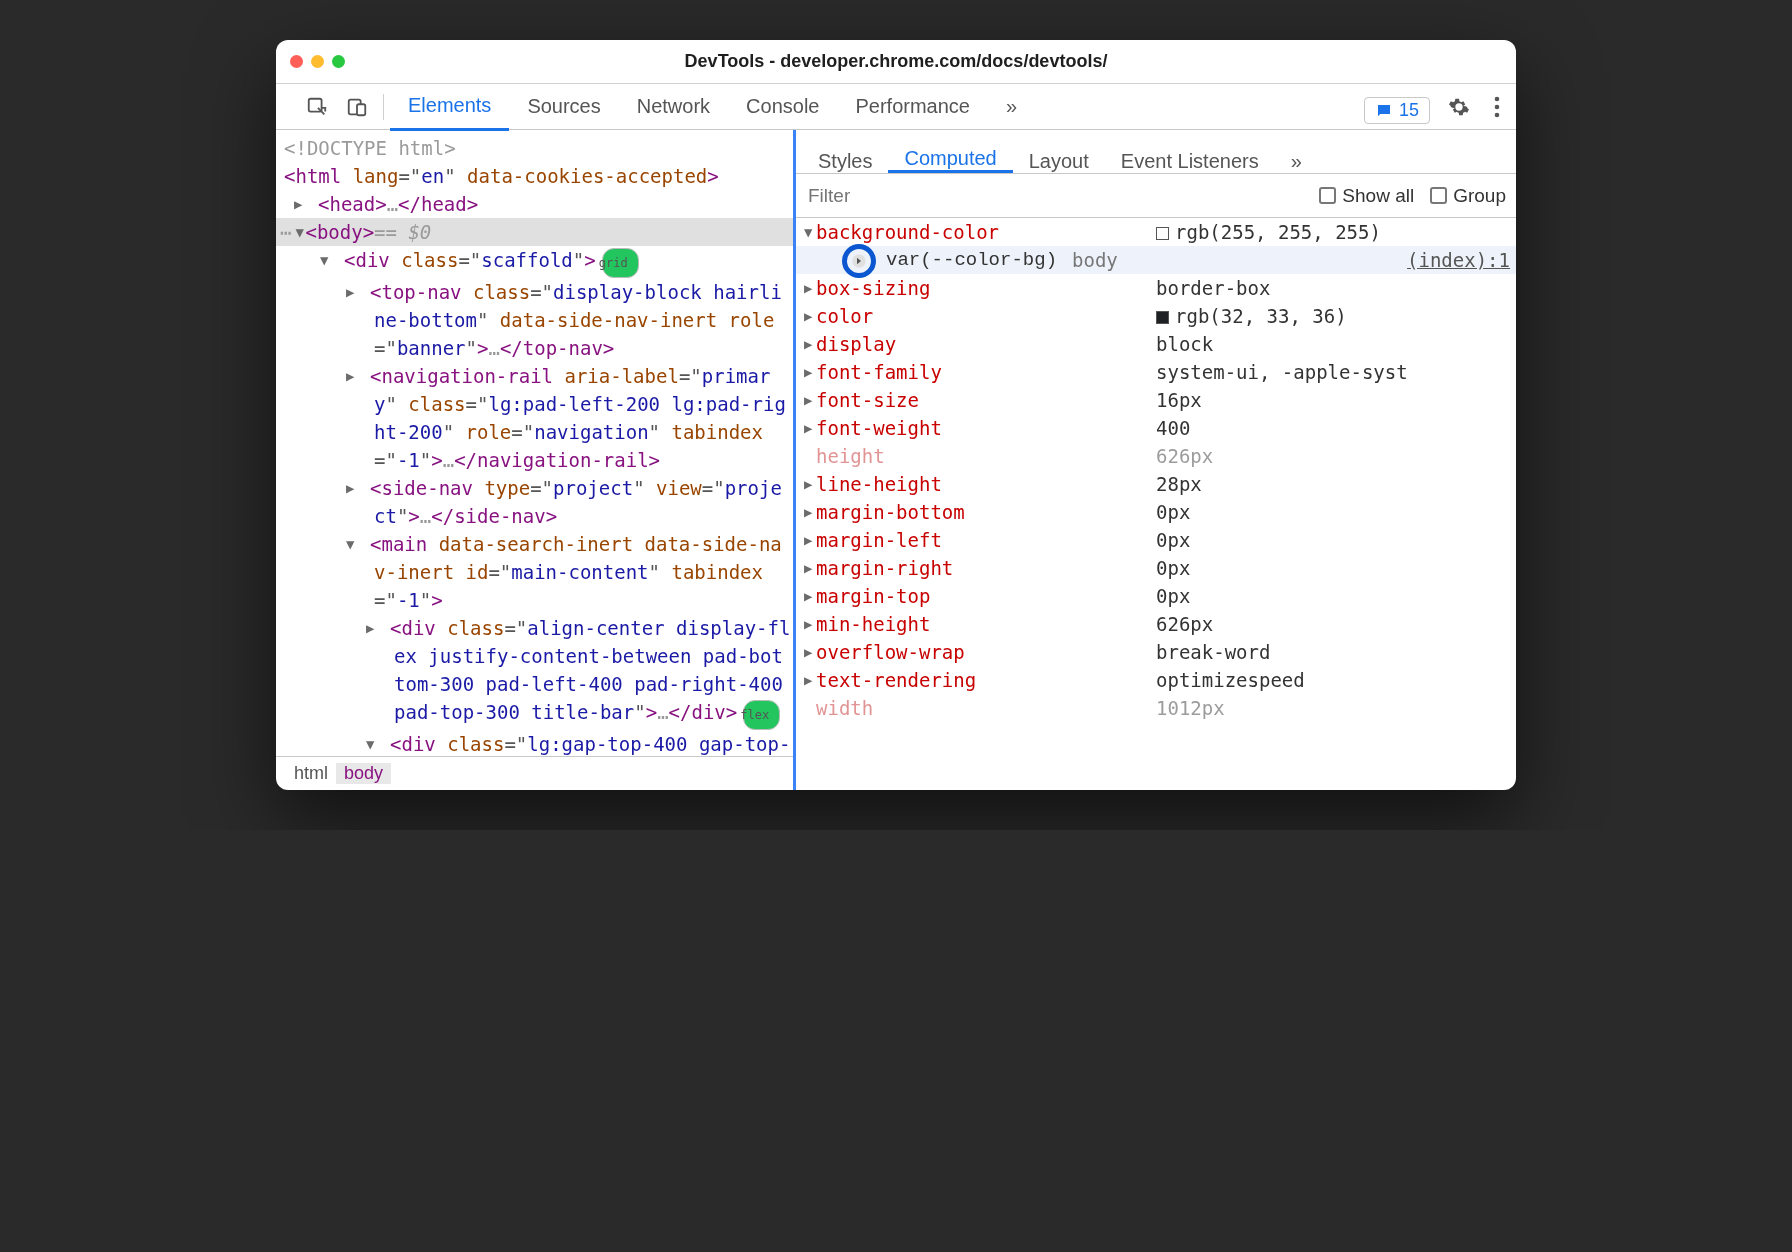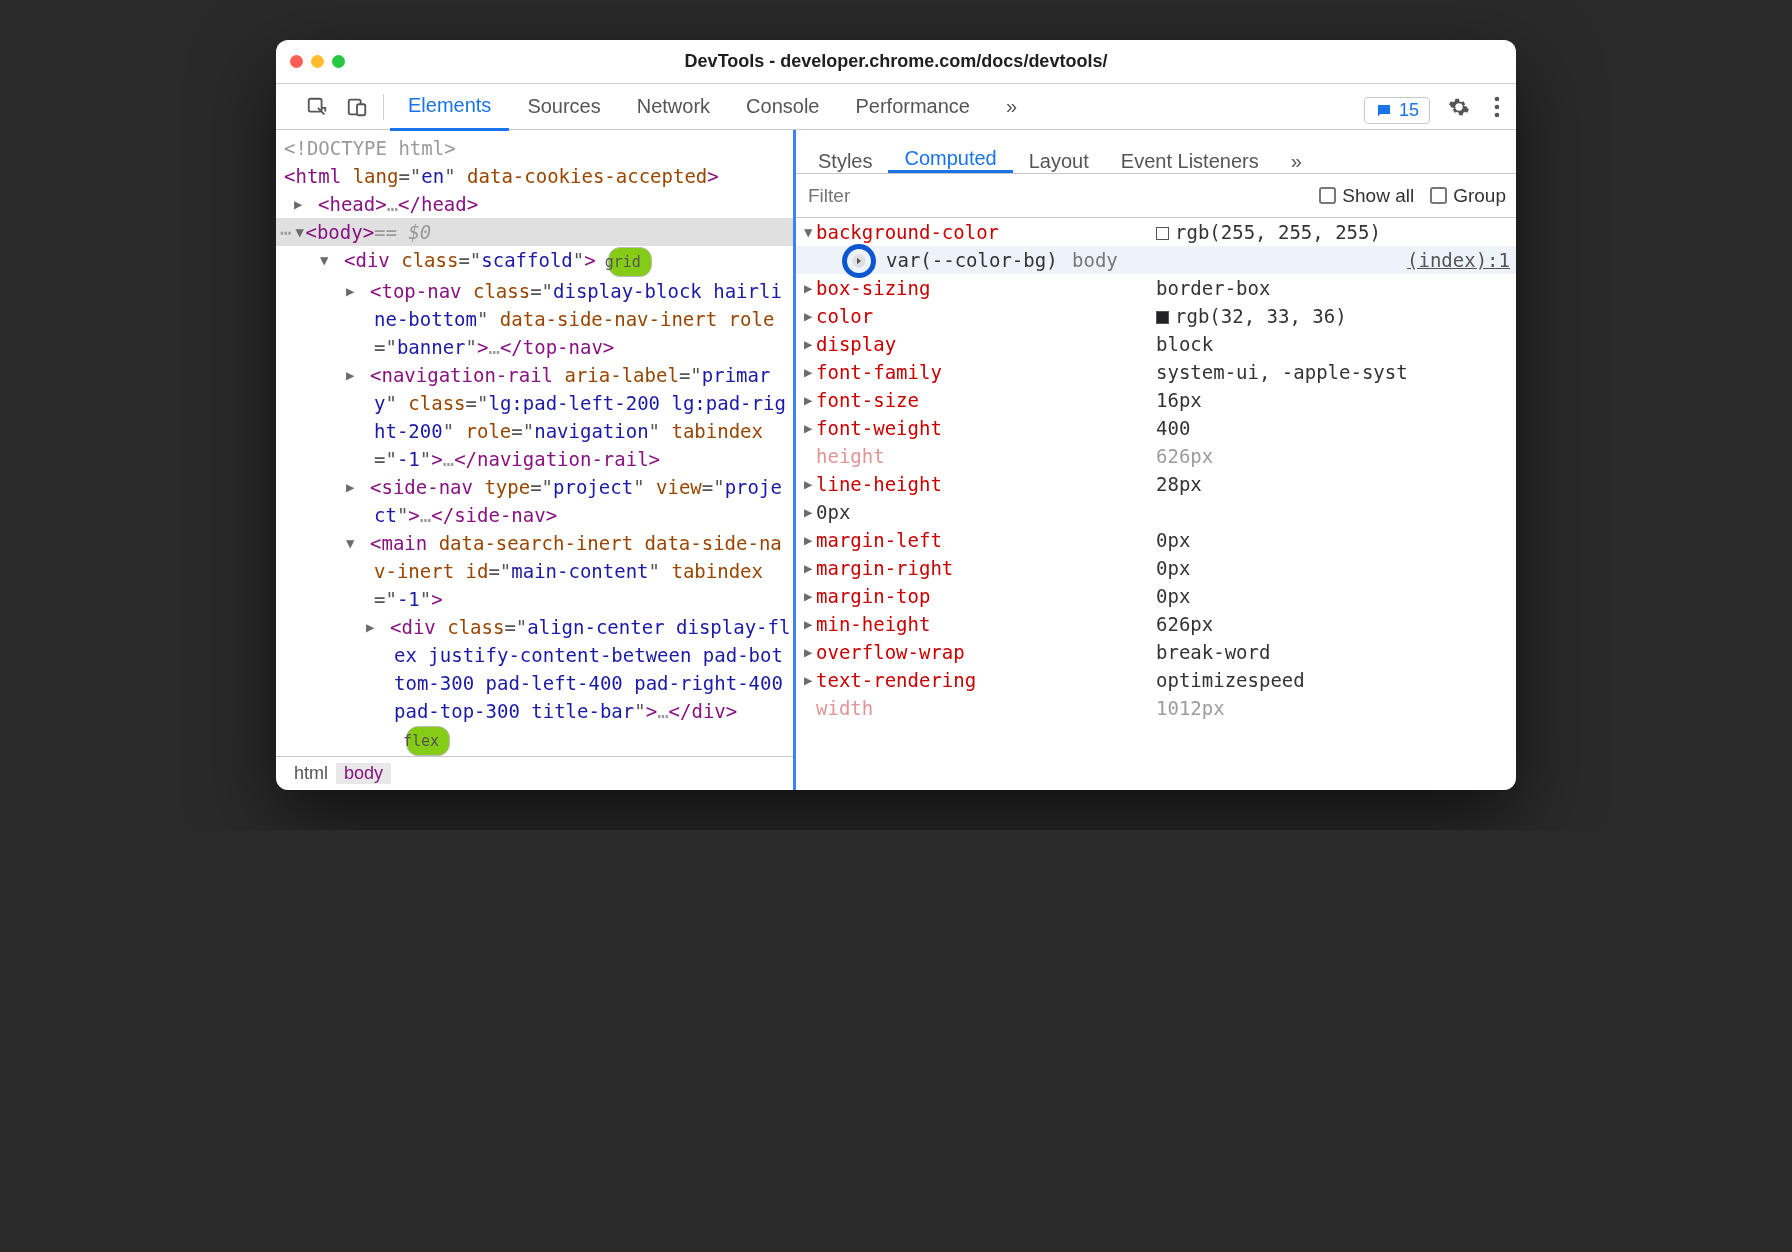--- a/index.html
+++ b/index.html
@@ -54,21 +54,21 @@
   .panes { display:flex; height: 660px; }
   .left-pane { width: 520px; border-right:3px solid #3b82f6; display:flex; flex-direction:column; }
   .dom-tree { flex:1; overflow:hidden; font-family: Menlo, Consolas, monospace; font-size:19px; line-height:28px; padding-top:4px; }
   .dom-line { white-space: pre-wrap; word-break: break-all; padding-left:22px; text-indent:-14px; }
   .pl1{padding-left:22px;} .pl2{padding-left:46px;} .pl3{padding-left:72px;} .pl4{padding-left:98px;} .pl5{padding-left:118px;}
   .caret { display:inline-block; width:10px; color:#6b6b6b; vertical-align: top; font-size:14px; }
   .doctype{color:#9a9a9a;} .tagc{color:#881280;} .attrn{color:#994500;} .attrv{color:#1a1aa6;} .eq{color:#555;} .grey{color:#9a9a9a;}
   .sel-line{ background:#e0e0e0; display:flex; align-items:center; padding-left:0; }
   .sel-dots{ color:#9a9a9a; padding:0 4px 0 4px; }
   .dollar{ color:#9a9a9a; font-style:italic; }
-  .chip{ display:inline-block; border:1px solid #bbb; border-radius:12px; padding:0 10px; font-size:15px; color:#555; background:#84cc16; margin-left:12px; font-family:inherit; }
+  .chip{ display:inline-block; border:1px solid #bbb; border-radius:12px; padding:0 10px; font-size:12px; color:#555; background:#22c55e; margin-left:6px; font-family:inherit; }
   .crumbs{ border-top:1px solid #c8c8c8; height:34px; display:flex; align-items:center; padding-left:10px; font-size:18px; }
   .crumb{ color:#555; padding:0 8px; }
   .crumb.active{ background:#e8e8e8; color:#881280; }
 
   .right-pane{ flex:1; display:flex; flex-direction:column; }
   .subtabs{ display:flex; height:44px; border-bottom:1px solid #c8c8c8; padding-left:6px; align-items:flex-end; }
   .subtab{ padding:0 16px; display:flex; align-items:center; color:#555; font-size:20px; cursor:pointer; }
   .subtab.active{ color:#1a73e8; border-bottom:3px solid #1a73e8; }
   .filterbar{ height:44px; border-bottom:1px solid #c8c8c8; display:flex; align-items:center; padding:0 10px; gap:16px; }
   .filter-input{ flex:1; border:none; outline:none; font-size:19px; color:#666; }
@@ -213,21 +213,21 @@
             <span class="pname">background-color</span>
             <span class="pval"><span class="swatch white"></span>rgb(255, 255, 255)</span>
           </div>
           <div class="sub-row">
             <span class="arrow-callout">
               <svg width="16" height="16" viewBox="0 0 24 24" fill="#555">
                 <circle cx="12" cy="12" r="10" fill="#e0e0e0"></circle>
                 <path d="M9 7l6 5-6 5z" fill="#555"></path>
               </svg>
             </span>
-            <span class="sub-val" style="padding-left: 44px;">var(--color-bg)</span>
+            <span class="sub-val" style="padding-left: 44px; font-family: Liberation Mono, monospace;">var(--color-bg)</span>
             <span class="sub-sel">body</span>
             <span class="sub-src">(index):1</span>
           </div>
           <div class="crow">
             <span class="caret2">▶</span>
             <span class="pname">box-sizing</span>
             <span class="pval">border-box</span>
           </div>
           <div class="crow">
             <span class="caret2">▶</span>
@@ -259,20 +259,21 @@
             <span class="pname faded">height</span>
             <span class="pval faded">626px</span>
           </div>
           <div class="crow">
             <span class="caret2">▶</span>
             <span class="pname">line-height</span>
             <span class="pval">28px</span>
           </div>
           <div class="crow">
             <span class="caret2">▶</span>
+            <span class="pname">margin-bottom</span>
             <span class="pval">0px</span>
           </div>
           <div class="crow">
             <span class="caret2">▶</span>
             <span class="pname">margin-left</span>
             <span class="pval">0px</span>
           </div>
           <div class="crow">
             <span class="caret2">▶</span>
             <span class="pname">margin-right</span>

